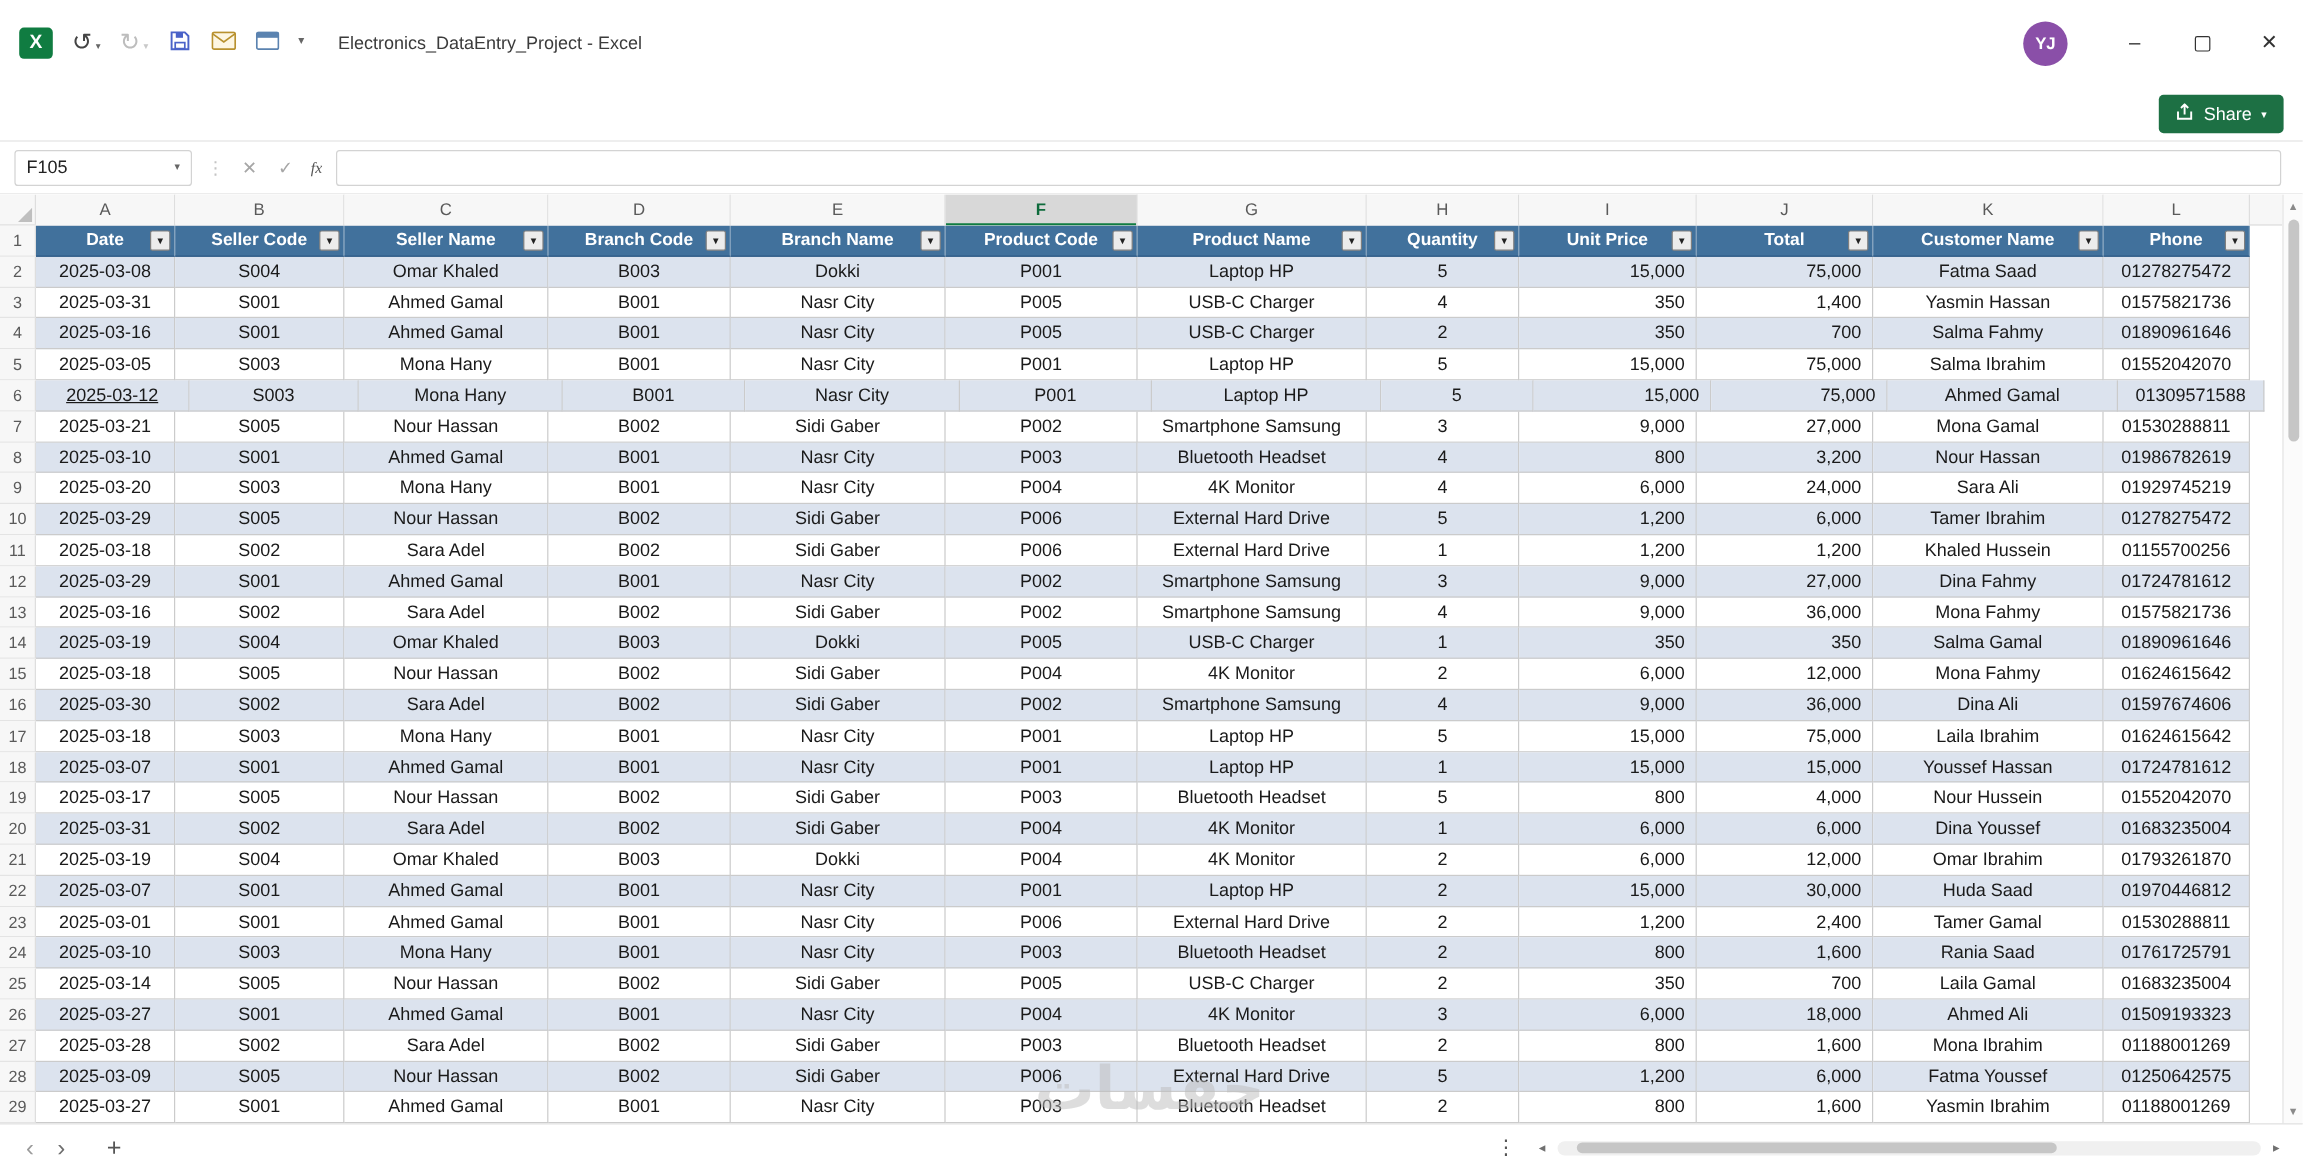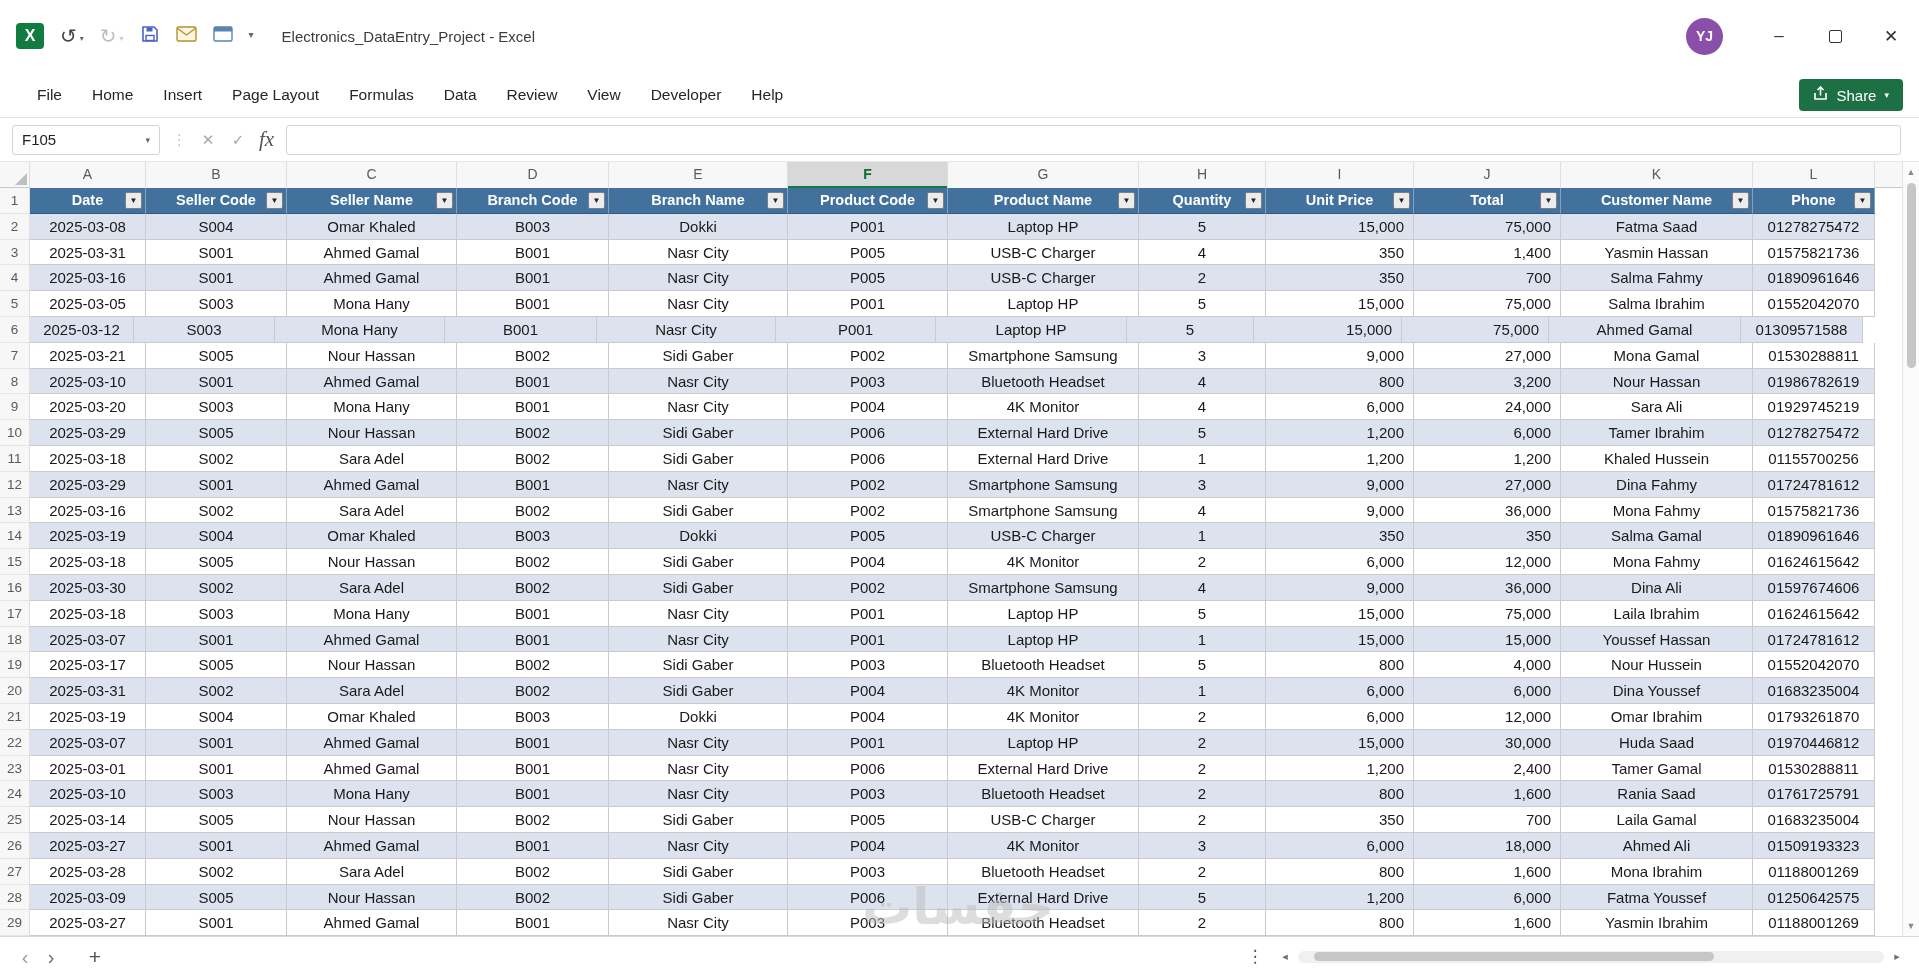--- a/index.html
+++ b/index.html
@@ -37,21 +37,21 @@
   .ribbon-tab{padding:0 15px;font-size:15.5px;color:#262626;height:100%;display:flex;align-items:center;}
   .share-btn{position:absolute;right:16px;top:7px;height:32px;background:#1D7044;color:#fff;border-radius:4px;display:flex;align-items:center;gap:8px;padding:0 14px;font-size:15px;}
   .share-caret{font-size:9px;}
 
   
   .fbar{height:44px;flex:0 0 44px;display:flex;align-items:center;background:#fff;padding:0 18px 0 12px;gap:12px;border-bottom:1px solid #E8E8E8;}
   .namebox{width:148px;height:30px;border:1px solid #D3D3D3;border-radius:3px;display:flex;align-items:center;justify-content:space-between;padding:0 9px;font-size:15px;color:#222;}
   .nb-caret{font-size:9px;color:#666;}
   .fsep{color:#C4C4C4;font-size:15px;}
   .fbtn{color:#A6A6A6;font-size:15px;width:18px;text-align:center;}
-  .fx{font-family:"Liberation Serif","DejaVu Serif",serif;font-style:italic;font-size:21px;color:#555;}
+  .fx{font-family:"Liberation Serif","DejaVu Serif",serif;font-style:italic;font-size:13px;color:#555;}
   .finput{flex:1;height:30px;border:1px solid #D3D3D3;border-radius:3px;font-size:15px;padding:0 8px;line-height:28px;color:#222;}
 
   
   .grid-area{flex:1;display:flex;overflow:hidden;position:relative;background:#fff;}
   .sheet{flex:1;display:flex;flex-direction:column;overflow:hidden;}
   .col-strip{height:26px;flex:0 0 26px;display:flex;background:#F7F7F7;border-bottom:1px solid #C9C9C9;}
   .corner{width:30px;flex:0 0 30px;position:relative;border-right:1px solid #DEDEDE;background:#F7F7F7;}
   .corner .tri{position:absolute;right:2px;bottom:2px;width:12px;height:12px;background:#BFBFBF;clip-path:polygon(100% 0,100% 100%,0 100%);}
   .col-letter{height:26px;line-height:25px;text-align:center;font-size:14px;color:#5A5A5A;border-right:1px solid #DEDEDE;background:#F7F7F7;flex:0 0 auto;}
   .col-letter.selected{background:#D8D8D8;color:#0E6B3C;font-weight:bold;box-shadow:inset 0 -2px 0 #107C41;}
@@ -128,32 +128,20 @@
       <div class="avatar">YJ</div>
       <div class="winbtn">–</div>
       <div class="winbtn">
           <span class="maxbox"></span>
         </div>
       <div class="winbtn">✕</div>
     </div>
   </div>
 
   <div class="ribbon">
-    <div class="ribbon-strip">
-        <div class="ribbon-tab">File</div>
-        <div class="ribbon-tab">Home</div>
-        <div class="ribbon-tab">Insert</div>
-        <div class="ribbon-tab">Page Layout</div>
-        <div class="ribbon-tab">Formulas</div>
-        <div class="ribbon-tab">Data</div>
-        <div class="ribbon-tab">Review</div>
-        <div class="ribbon-tab">View</div>
-        <div class="ribbon-tab">Developer</div>
-        <div class="ribbon-tab">Help</div>
-      </div>
     <div class="share-btn">
       <span>
         <svg width="15" height="15" viewBox="0 0 15 15">
             <path d="M2 7v6h11V7" fill="none" stroke="#fff" stroke-width="1.6"></path>
             <path d="M7.5 9.5V1.5M4.5 4l3-3 3 3" fill="none" stroke="#fff" stroke-width="1.6"></path>
           </svg>
       </span>
       <span>Share</span>
       <span class="share-caret">▾</span>
     </div>
@@ -262,21 +250,21 @@
             <div class="cell dcell a-c" style="width: 160px;">P001</div>
             <div class="cell dcell a-c" style="width: 191px;">Laptop HP</div>
             <div class="cell dcell a-c" style="width: 127px;">5</div>
             <div class="cell dcell a-r" style="width: 148px;">15,000</div>
             <div class="cell dcell a-r" style="width: 147px;">75,000</div>
             <div class="cell dcell a-c" style="width: 192px;">Salma Ibrahim</div>
             <div class="cell dcell a-c" style="width: 122px;">01552042070</div>
           </div>
           <div class="row data-row banded">
             <div class="gutter">6</div>
-            <div class="cell dcell a-c" style="width: 104px;">2025-03-12</div>
+            <div class="cell dcell a-c" style="width: 128px; text-decoration: underline;">2025-03-12</div>
             <div class="cell dcell a-c" style="width: 141px;">S003</div>
             <div class="cell dcell a-c" style="width: 170px;">Mona Hany</div>
             <div class="cell dcell a-c" style="width: 152px;">B001</div>
             <div class="cell dcell a-c" style="width: 179px;">Nasr City</div>
             <div class="cell dcell a-c" style="width: 160px;">P001</div>
             <div class="cell dcell a-c" style="width: 191px;">Laptop HP</div>
             <div class="cell dcell a-c" style="width: 127px;">5</div>
             <div class="cell dcell a-r" style="width: 148px;">15,000</div>
             <div class="cell dcell a-r" style="width: 147px;">75,000</div>
             <div class="cell dcell a-c" style="width: 192px;">Ahmed Gamal</div>

